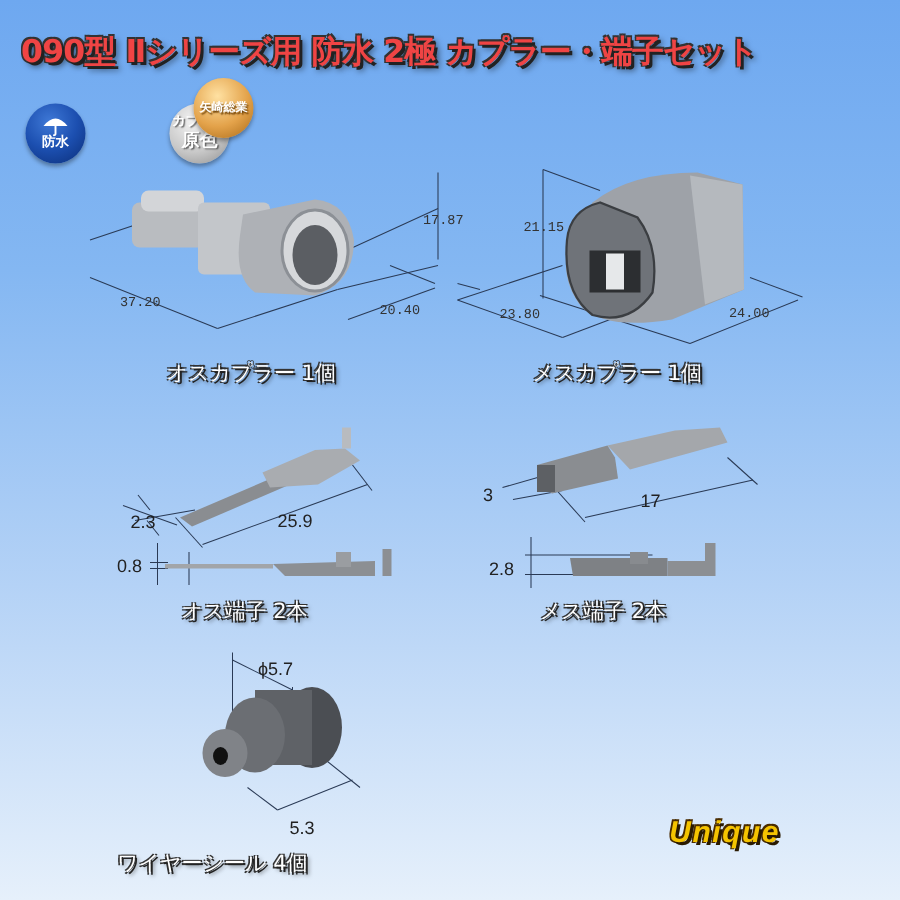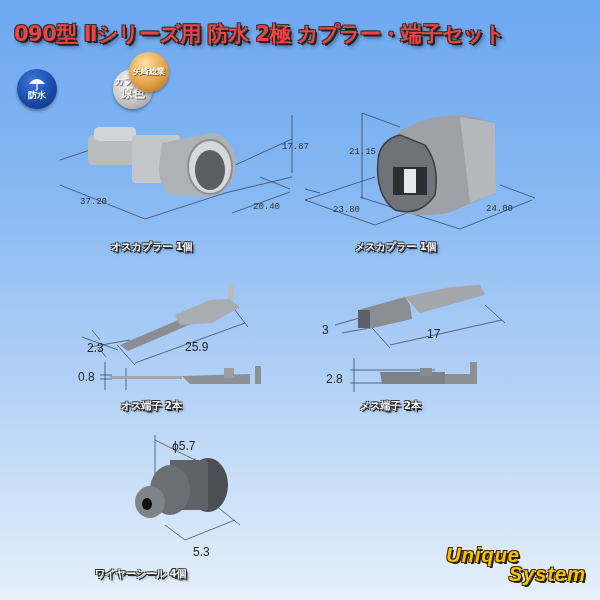--- a/index.html
+++ b/index.html
@@ -22,21 +22,21 @@
     display: flex; flex-direction: column; align-items: center; justify-content: center;
     font-size: 9px; font-weight: bold; color: #fff; line-height: 1.1;
     text-align: center;
     box-shadow: 0 2px 3px rgba(0,0,0,.35);
   }
   .badge-water { left: 17px; top: 69px; background: radial-gradient(circle at 40% 30%, #3e78d6 0%, #1c4fb0 50%, #0b2e78 100%); }
   .badge-color { left: 68px; top: 69px; background: radial-gradient(circle at 40% 30%, #f4f4f4 0%, #c9c9c9 55%, #8e8e8e 100%); text-shadow: 1px 1px 1px #555; margin-left: 45px; }
   .badge-maker { left: 129px; top: 52px; background: radial-gradient(circle at 40% 30%, #ffe1a2 0%, #e3a24a 55%, #a86816 100%); font-size: 8px; text-shadow: 1px 1px 1px #6a3c00; }
   .umbrella { width: 18px; height: 14px; }
   .caption {
-    font-size: 10px; font-weight: bold; color: #fff; white-space: nowrap;
+    font-size: 14px; font-weight: normal; color: #fff; white-space: nowrap;
     text-shadow: 1.5px 1.5px 0 #222, -1px -1px 0 #333, 1px -1px 0 #333, -1px 1px 0 #333, 2px 2px 3px rgba(0,0,0,.6);
   }
   .dim {
     font-family: Liberation Mono, monospace;
     font-size: 9px; color: #333; white-space: nowrap;
   }
   .dim2 {
     font-family: "Liberation Sans", sans-serif;
     font-size: 12px; color: #222; white-space: nowrap;
   }
@@ -188,18 +188,17 @@
     <line x1="95" y1="75" x2="120" y2="95"></line>
   </g>
   <ellipse cx="88" cy="55" rx="20" ry="27" fill="#4b4e53"></ellipse>
   <rect x="50" y="30" width="38" height="50" fill="#5f6267"></rect>
   <ellipse cx="50" cy="60" rx="20" ry="25" fill="#6b6e73"></ellipse>
   <ellipse cx="30" cy="72" rx="15" ry="16" fill="#808388"></ellipse>
   <ellipse cx="27" cy="74" rx="5" ry="6" fill="#111"></ellipse>
 </svg>
 <div class="abs dim2" style="left:172px;top:439px">ϕ5.7</div>
 <div class="abs dim2" style="left:193px;top:545px">5.3</div>
-<div class="abs caption" style="left:95px;top:567px">ワイヤーシール 4個</div>
+<div class="abs caption" style="left:78px;top:567px">ワイヤーシール 4個</div>
 
 <div class="abs logo">
   <span class="l1">Unique</span>
-  <span class="l2">System</span>
 </div>
 
 </body></html>

